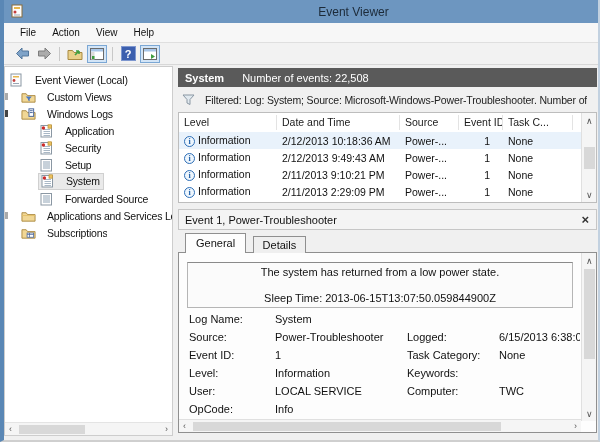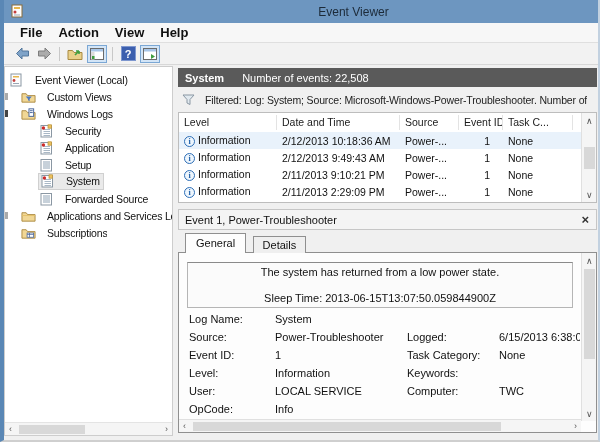--- a/index.html
+++ b/index.html
@@ -10,21 +10,21 @@
     overflow:hidden;
   }
   
   .titlebar { position:relative; height:23px; background:#6d96c0; display:flex; align-items:center; }
   .app-icon { position:absolute; left:6px; top:4px; width:14px; height:14px; }
   .title { position:absolute; left:0; right:0; padding-left:105px; text-align:center;
            font-size:12px; color:#1c2a38; }
   
   .menubar { height:20px; background:#f7f7f7; border-bottom:1px solid #dfdfdf;
              display:flex; align-items:center; padding-left:8px; }
-  .menu-item { font-size:13px; color:#111; padding:0 8px;font-weight:bold; }
+  .menu-item { font-size:10px; color:#111; padding:0 8px; }
   
   .toolbar { height:22px; background:#f2f2f2; border-bottom:1px solid #d8d8d8;
              display:flex; align-items:center; padding-left:7px; }
   .tb-sep { width:1px; height:14px; background:#c8c8c8; margin:0 4px; }
   .tb-btn { display:flex; align-items:center; justify-content:center; width:20px; height:18px; margin:0 1px; }
   .tb-btn.hl { background:#d3e5f7; border:1px solid #7ba7d4; }
   .help-box { width:15px; height:15px; background:#3c5fae; box-shadow:inset 0 0 0 1px #7e97cf;
               color:#fff; font-size:11px; font-weight:bold; display:flex; align-items:center; justify-content:center; }
   
   .content { position:relative; height:373px; background:#f0f0f0; }
@@ -219,32 +219,32 @@
         </div>
         <div class="trow lvl2">
           <span class="ticon">
               <svg width="14" height="14" viewBox="0 0 14 14">
                 <rect x="2" y="1.5" width="10.5" height="11.5" fill="#fff" stroke="#8a97a3"></rect>
                 <rect x="9" y="0.8" width="3.6" height="3.4" fill="#edc25e" stroke="#b98f35" stroke-width="0.7"></rect>
                 <path d="M4.5 5.5 H11 M4.5 7.5 H11 M4.5 9.5 H11 M4.5 11.5 H11" stroke="#9fb0c0" stroke-width="0.9"></path>
                 <circle cx="4.4" cy="4" r="1.7" fill="#cc2a2a"></circle>
               </svg>
             </span>
-          <span class="tlabel">Security</span>
+          <span class="tlabel">Application</span>
         </div>
         <div class="trow lvl2">
           <span class="ticon">
               <svg width="14" height="14" viewBox="0 0 14 14">
                 <rect x="2" y="1.5" width="10.5" height="11.5" fill="#fff" stroke="#8a97a3"></rect>
                 <rect x="9" y="0.8" width="3.6" height="3.4" fill="#edc25e" stroke="#b98f35" stroke-width="0.7"></rect>
                 <path d="M4.5 5.5 H11 M4.5 7.5 H11 M4.5 9.5 H11 M4.5 11.5 H11" stroke="#9fb0c0" stroke-width="0.9"></path>
                 <circle cx="4.4" cy="4" r="1.7" fill="#cc2a2a"></circle>
               </svg>
             </span>
-          <span class="tlabel">Application</span>
+          <span class="tlabel">Security</span>
         </div>
         <div class="trow lvl2">
           <span class="ticon">
               <svg width="14" height="14" viewBox="0 0 14 14">
                 <rect x="2" y="1.5" width="10.5" height="11.5" fill="#fff" stroke="#8a97a3"></rect>
                 <path d="M4 4 H11 M4 6 H11 M4 8 H11 M4 10 H11" stroke="#8fa3b5" stroke-width="1"></path>
               </svg>
             </span>
           <span class="tlabel">Setup</span>
         </div>

